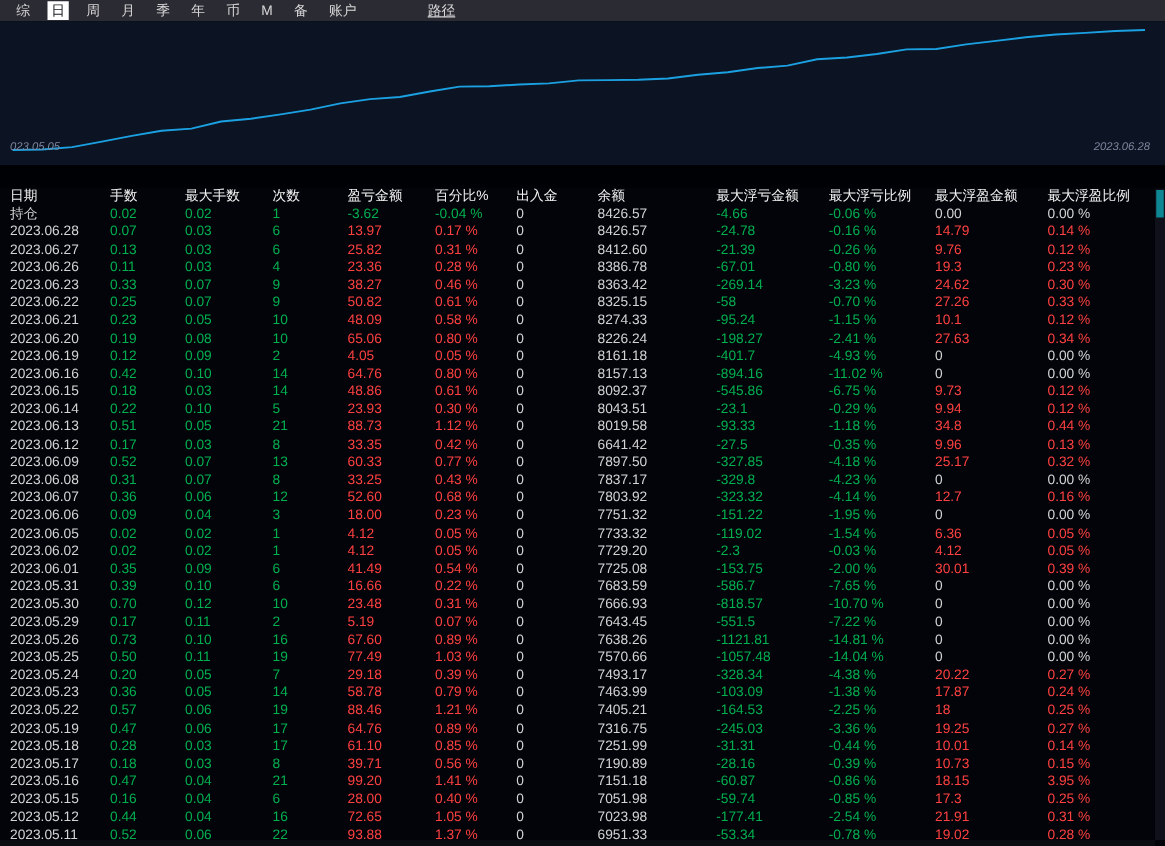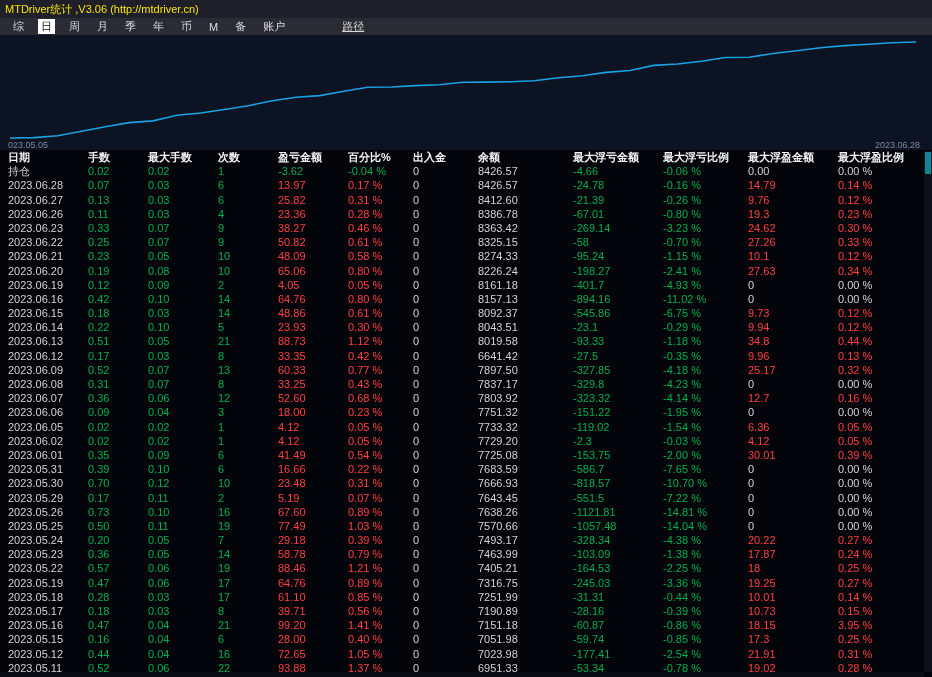--- a/index.html
+++ b/index.html
@@ -21,52 +21,49 @@
     font-size:11px;color:#d8d8d8;padding-left:10px;
   }
   .menu-item{margin-right:11px;padding:0 3px;cursor:default;}
   .menu-item.selected{background:#ffffff;color:#14141a;}
   .menu-item.path{margin-left:40px;text-decoration:underline;}
   
   .chart{
     height:115px;background:#0c1322;position:relative;
   }
   .chart svg{position:absolute;left:0;top:0;}
-  .axis-label{position:absolute;bottom:0;font-size:9px;color:#7e87a0;}
+  .axis-label{position:absolute;bottom:10px;font-size:9px;color:#7e87a0;font-style:italic;}
   .axis-label.left{left:8px;}
   .axis-label.right{right:12px;}
   
   .table{
     position:absolute;top:150px;left:0;right:0;bottom:0;
     background:#020409;overflow:hidden;
   }
   .trow{
     display:grid;
     grid-template-columns:80px 60px 70px 60px 70px 65px 65px 95px 90px 85px 90px 86px;
     height:14.2px;line-height:14.4px;font-size:11px;
     padding-left:8px;white-space:nowrap;
   }
   .cell{overflow:hidden;}
-  .trow.header .cell{color:#f2f2f2;font-weight:bold;}
+  .trow.header .cell{color:#f2f2f2;}
   .neutral{color:#d4d4d4;}
   .green{color:var(--neg,#00b050);}
   .red{color:var(--pos,#ff4141);}
   
   .vscroll{position:absolute;top:151px;right:0;width:8px;bottom:5px;background:#10101a;}
   .vthumb{position:absolute;top:1px;left:1px;right:1px;height:22px;background:#0d8793;}
   .hscroll{position:absolute;left:0;right:8px;bottom:0;height:5px;background:#0b0b12;}
 </style>
 </head>
 <body>
 
 <div class="window">
 
-  <div class="titlebar">
-    <span>MTDriver统计 ,V3.06 (http://mtdriver.cn)</span>
-  </div>
 
   <div class="menubar">
       <span class="menu-item">综</span>
       <span class="menu-item selected">日</span>
       <span class="menu-item">周</span>
       <span class="menu-item">月</span>
       <span class="menu-item">季</span>
       <span class="menu-item">年</span>
       <span class="menu-item">币</span>
       <span class="menu-item">M</span>

